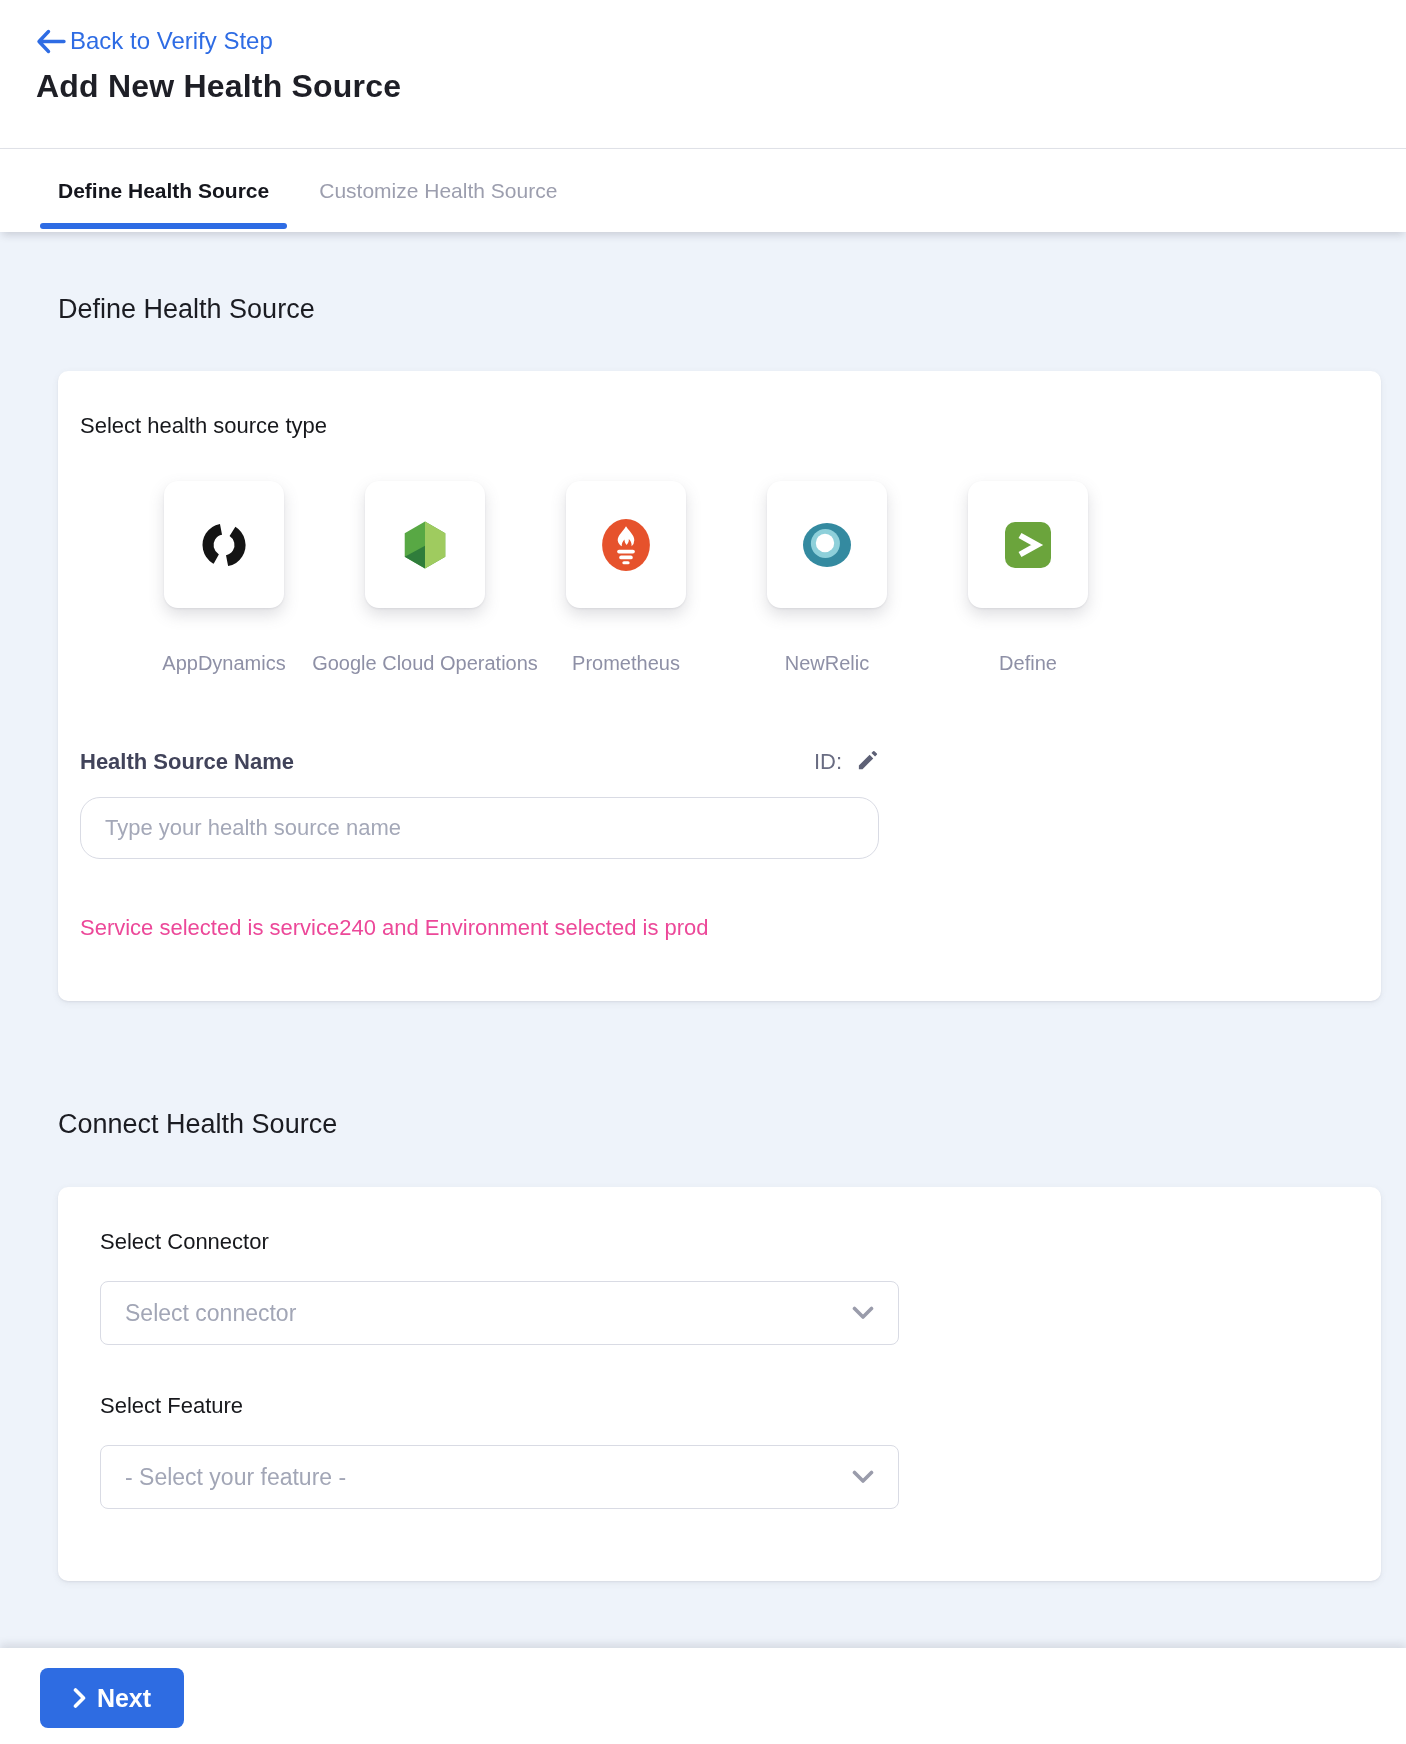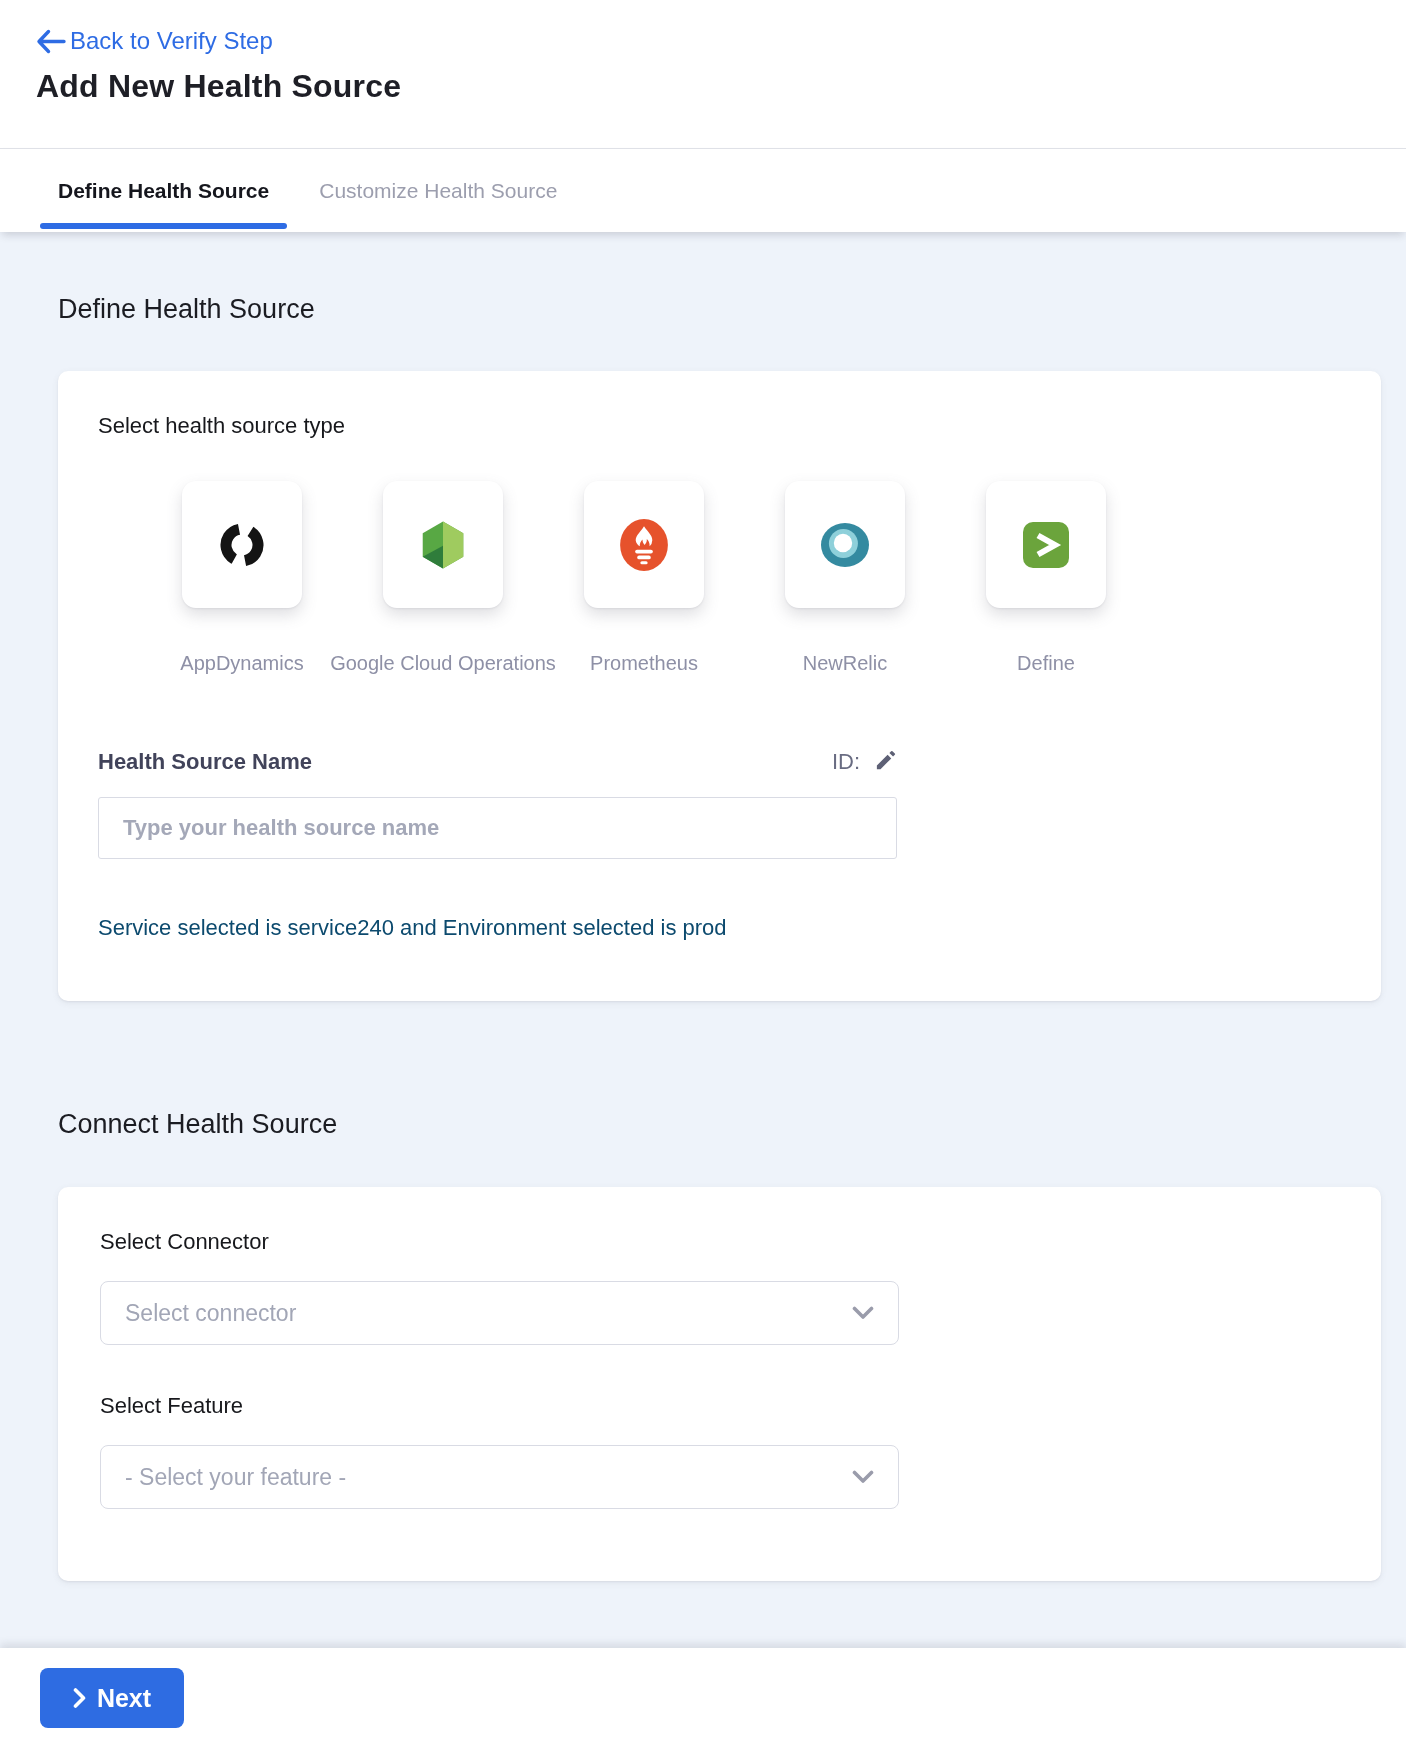--- a/index.html
+++ b/index.html
@@ -21,45 +21,45 @@
   .tab.active::after { content:""; position:absolute; left:0; right:0; bottom:3px; height:6px; border-radius:3px; background:#2e6ce4; }
   .tab.inactive { color:#9c9eae; font-weight:400; }
 
   
   .content { height:1416px; background:#eef3fa; padding-top:62px; position:relative; z-index:1; }
   .section-heading { margin-left:58px; font-size:27px; font-weight:400; color:#1b1c22; }
   .section-heading.second { margin-top:108px; }
 
   .card { width:1323px; margin-left:58px; background:#fff; border-radius:10px;
     box-shadow:0 1px 2px rgba(40,41,61,.06), 0 2px 6px rgba(96,97,112,.10); }
-  .card1 { margin-top:46px; height:630px; padding:42px 42px 0 40px; }
+  .card1 { margin-top:46px; height:630px; padding:42px 42px 0 22px; }
   .card2 { margin-top:47px; height:394px; padding:42px 42px 0 42px; }
 
   .field-label-sm { font-size:22px; color:#17181c; }
 
   
   .tiles-row { display:flex; gap:81px; padding-left:84px; margin-top:42px; }
   .tile-col { display:flex; flex-direction:column; align-items:center; width:120px; }
   .tile { width:120px; height:127px; background:#fff; border-radius:14px; cursor:pointer;
     box-shadow:0 1px 2px rgba(40,41,61,.08), 0 7px 16px rgba(96,97,112,.20);
     display:flex; align-items:center; justify-content:center; }
   .tile-label { margin-top:44px; font-size:20px; color:#8e90a6; white-space:nowrap; }
 
   
   .name-row { width:799px; margin-top:74px; display:flex; align-items:center; justify-content:space-between; }
   .name-label { font-size:22px; font-weight:600; color:#41435a; }
   .id-group { display:flex; align-items:flex-start; gap:14px; font-size:22px; color:#696c82; }
   .pencil-btn { display:flex; align-items:center; cursor:pointer; }
 
   .text-input { display:block; width:799px; height:62px; margin-top:22px; border:1px solid #d9dbe4;
-    border-radius:3px; padding:0 24px; font-size:22px; color:#24252c; background:#fff; outline:none;
-    font-family:"Liberation Sans","DejaVu Sans",sans-serif;font-weight:bold; }
+    border-radius:20px; padding:0 24px; font-size:22px; color:#24252c; background:#fff; outline:none;
+    font-family:"Liberation Sans","DejaVu Sans",sans-serif; }
   .text-input::placeholder { color:#a4a8b8; }
 
-  .service-text { margin-top:56px; font-size:22px; color:#0c4a6e; }
+  .service-text { margin-top:56px; font-size:22px; color:#ec4899; }
 
   
   .select-label { font-size:22px; color:#17181c; }
   .select-label.second { margin-top:48px; }
   .select-box { width:799px; height:64px; margin-top:26px; border:1px solid #d9dbe4; border-radius:8px;
     background:#fff; display:flex; align-items:center; justify-content:space-between;
     padding:0 24px; cursor:pointer; }
   .select-ph { font-size:23px; color:#a2a6b6; }
 
   

